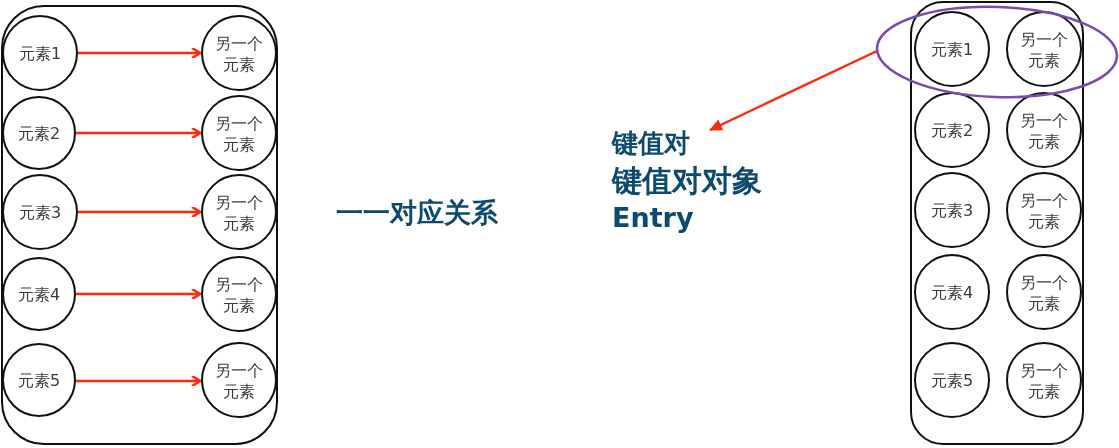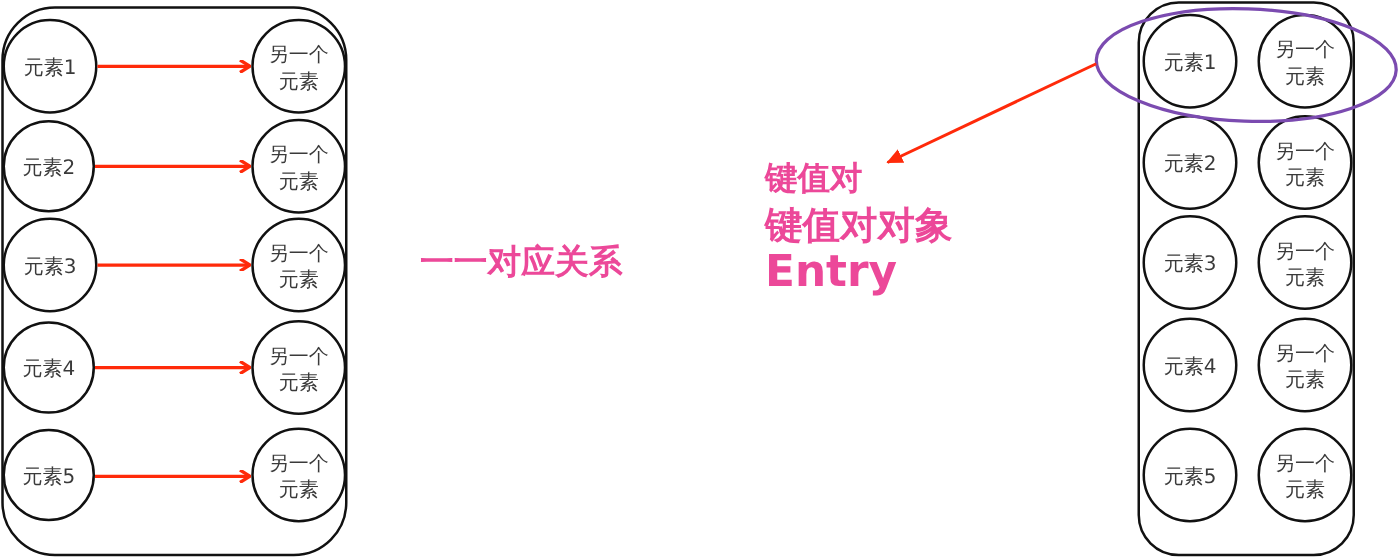--- a/index.html
+++ b/index.html
@@ -1,19 +1,19 @@
 <!DOCTYPE html>
 <html><head>
 <meta charset="utf-8">
 <style>
   html, body { margin: 0; padding: 0; background: #ffffff; }
   body { width: 1119px; height: 448px; position: relative; overflow: hidden; font-family: "DejaVu Sans", sans-serif; }
   svg { position: absolute; left: 0; top: 0; }
   .node-text { font-family: "DejaVu Sans", sans-serif; font-size: 16px; fill: #3a3a3a; }
-  .label-bold { position: absolute; font-family: "DejaVu Sans", sans-serif; font-weight: bold; color: #ec4899; font-size: 27px; line-height: 1.25; white-space: pre; }
+  .label-bold { position: absolute; font-family: "DejaVu Sans", sans-serif; font-weight: bold; color: #0c4a6e; font-size: 27px; line-height: 1.25; white-space: pre; }
 </style>
 </head>
 <body>
 
 <svg width="1119" height="448" viewBox="0 0 1119 448">
   <defs>
     <marker id="arrowhead" markerWidth="10" markerHeight="10" refX="9" refY="5" orient="auto" markerUnits="userSpaceOnUse">
       <path d="M1,0 L9,5 L1,10" fill="none" stroke="#ff2a0a" stroke-width="2.6"></path>
     </marker>
     <marker id="arrowhead-solid" markerWidth="14" markerHeight="12" refX="12" refY="6" orient="auto" markerUnits="userSpaceOnUse">
@@ -112,19 +112,19 @@
       <text x="1044" y="376" text-anchor="middle" class="node-text">另一个</text>
       <text x="1044" y="397" text-anchor="middle" class="node-text">元素</text>
     </g>
 
     <ellipse cx="997" cy="52" rx="120" ry="45" fill="none" stroke="#7b4bb0" stroke-width="2.6" transform="rotate(2 997 52)"></ellipse>
   </g>
 
   <line x1="877" y1="51" x2="710" y2="130" stroke="#ff2a0a" stroke-width="2.4" marker-end="url(#arrowhead-solid)"></line>
 </svg>
 
-<div class="label-bold" style="left:336px; top:196px; font-size:27px;font-family:Liberation Mono, monospace;">一一对应关系</div>
+<div class="label-bold" style="left:336px; top:196px; font-size:27px;">一一对应关系</div>
 
 <div style="position:absolute; left:612px; top:124px;">
   <div class="label-bold" style="position:relative; font-size:26px; line-height:38px;">键值对</div>
   <div class="label-bold" style="position:relative; font-size:30px; line-height:38px;">键值对对象</div>
-  <div class="label-bold" style="position:relative; font-size:35px; line-height:36px;">Entry</div>
+  <div class="label-bold" style="position:relative; font-size:27px; line-height:36px;">Entry</div>
 </div>
 
 </body></html>

